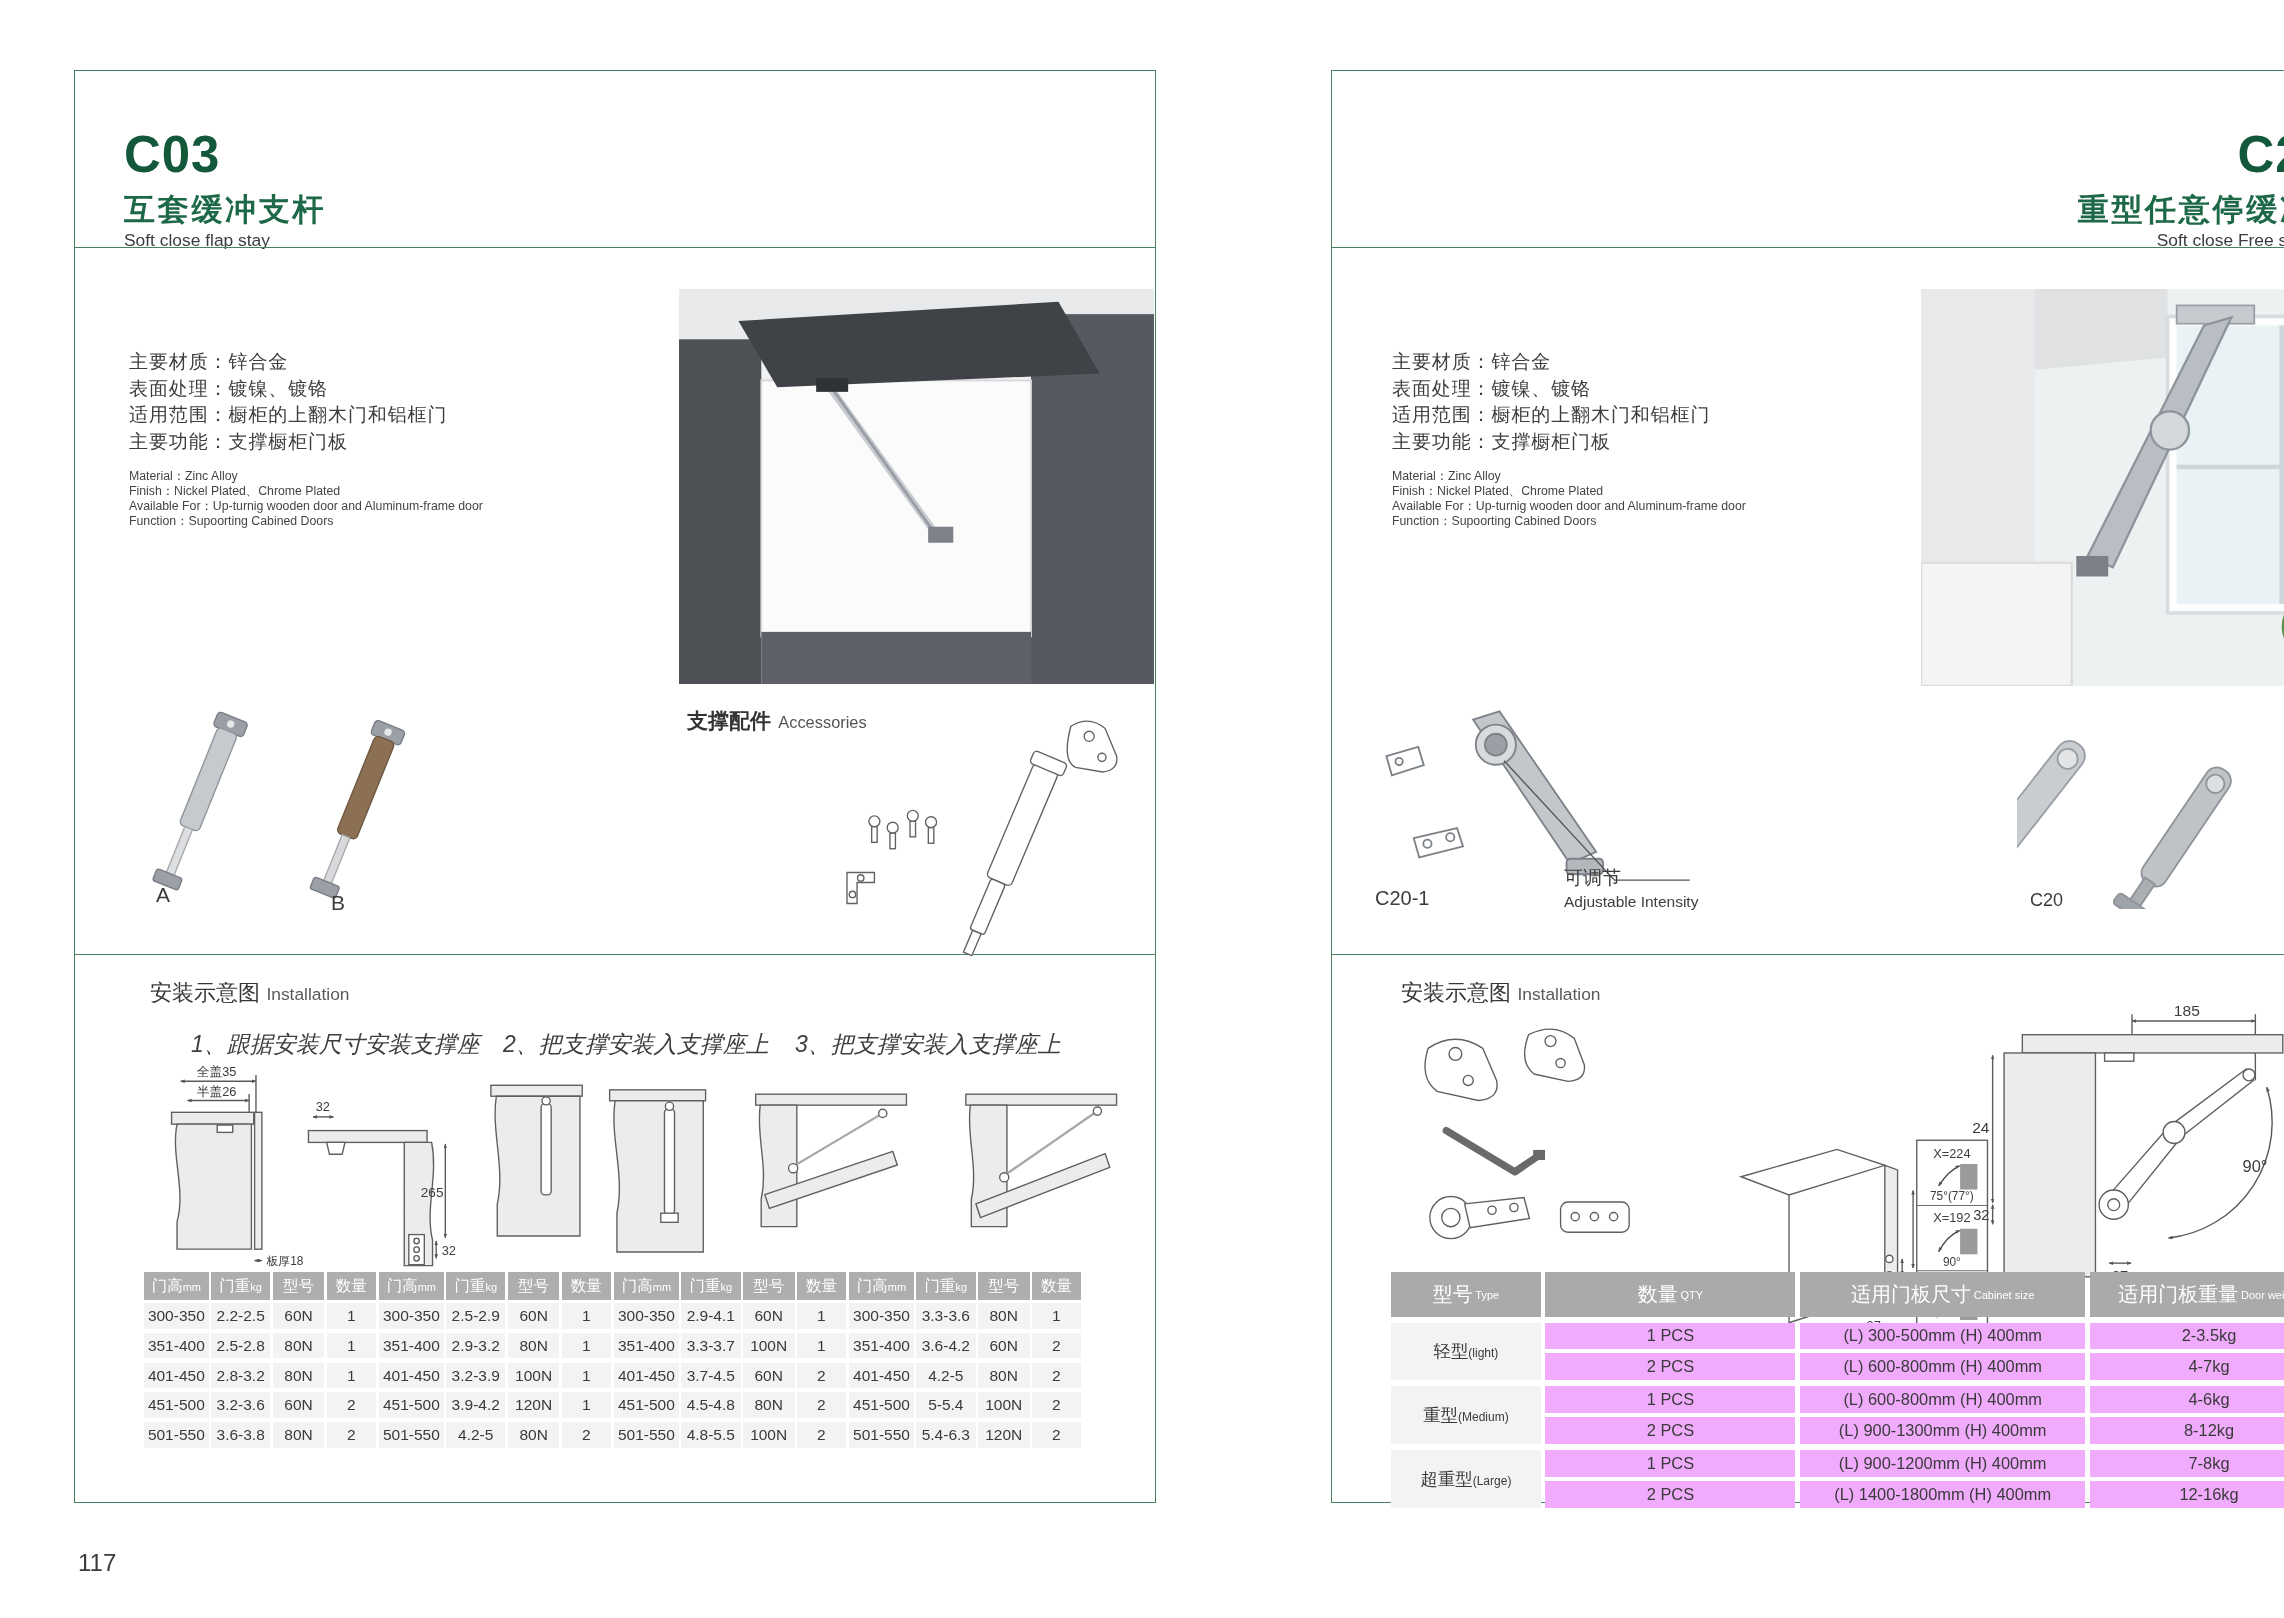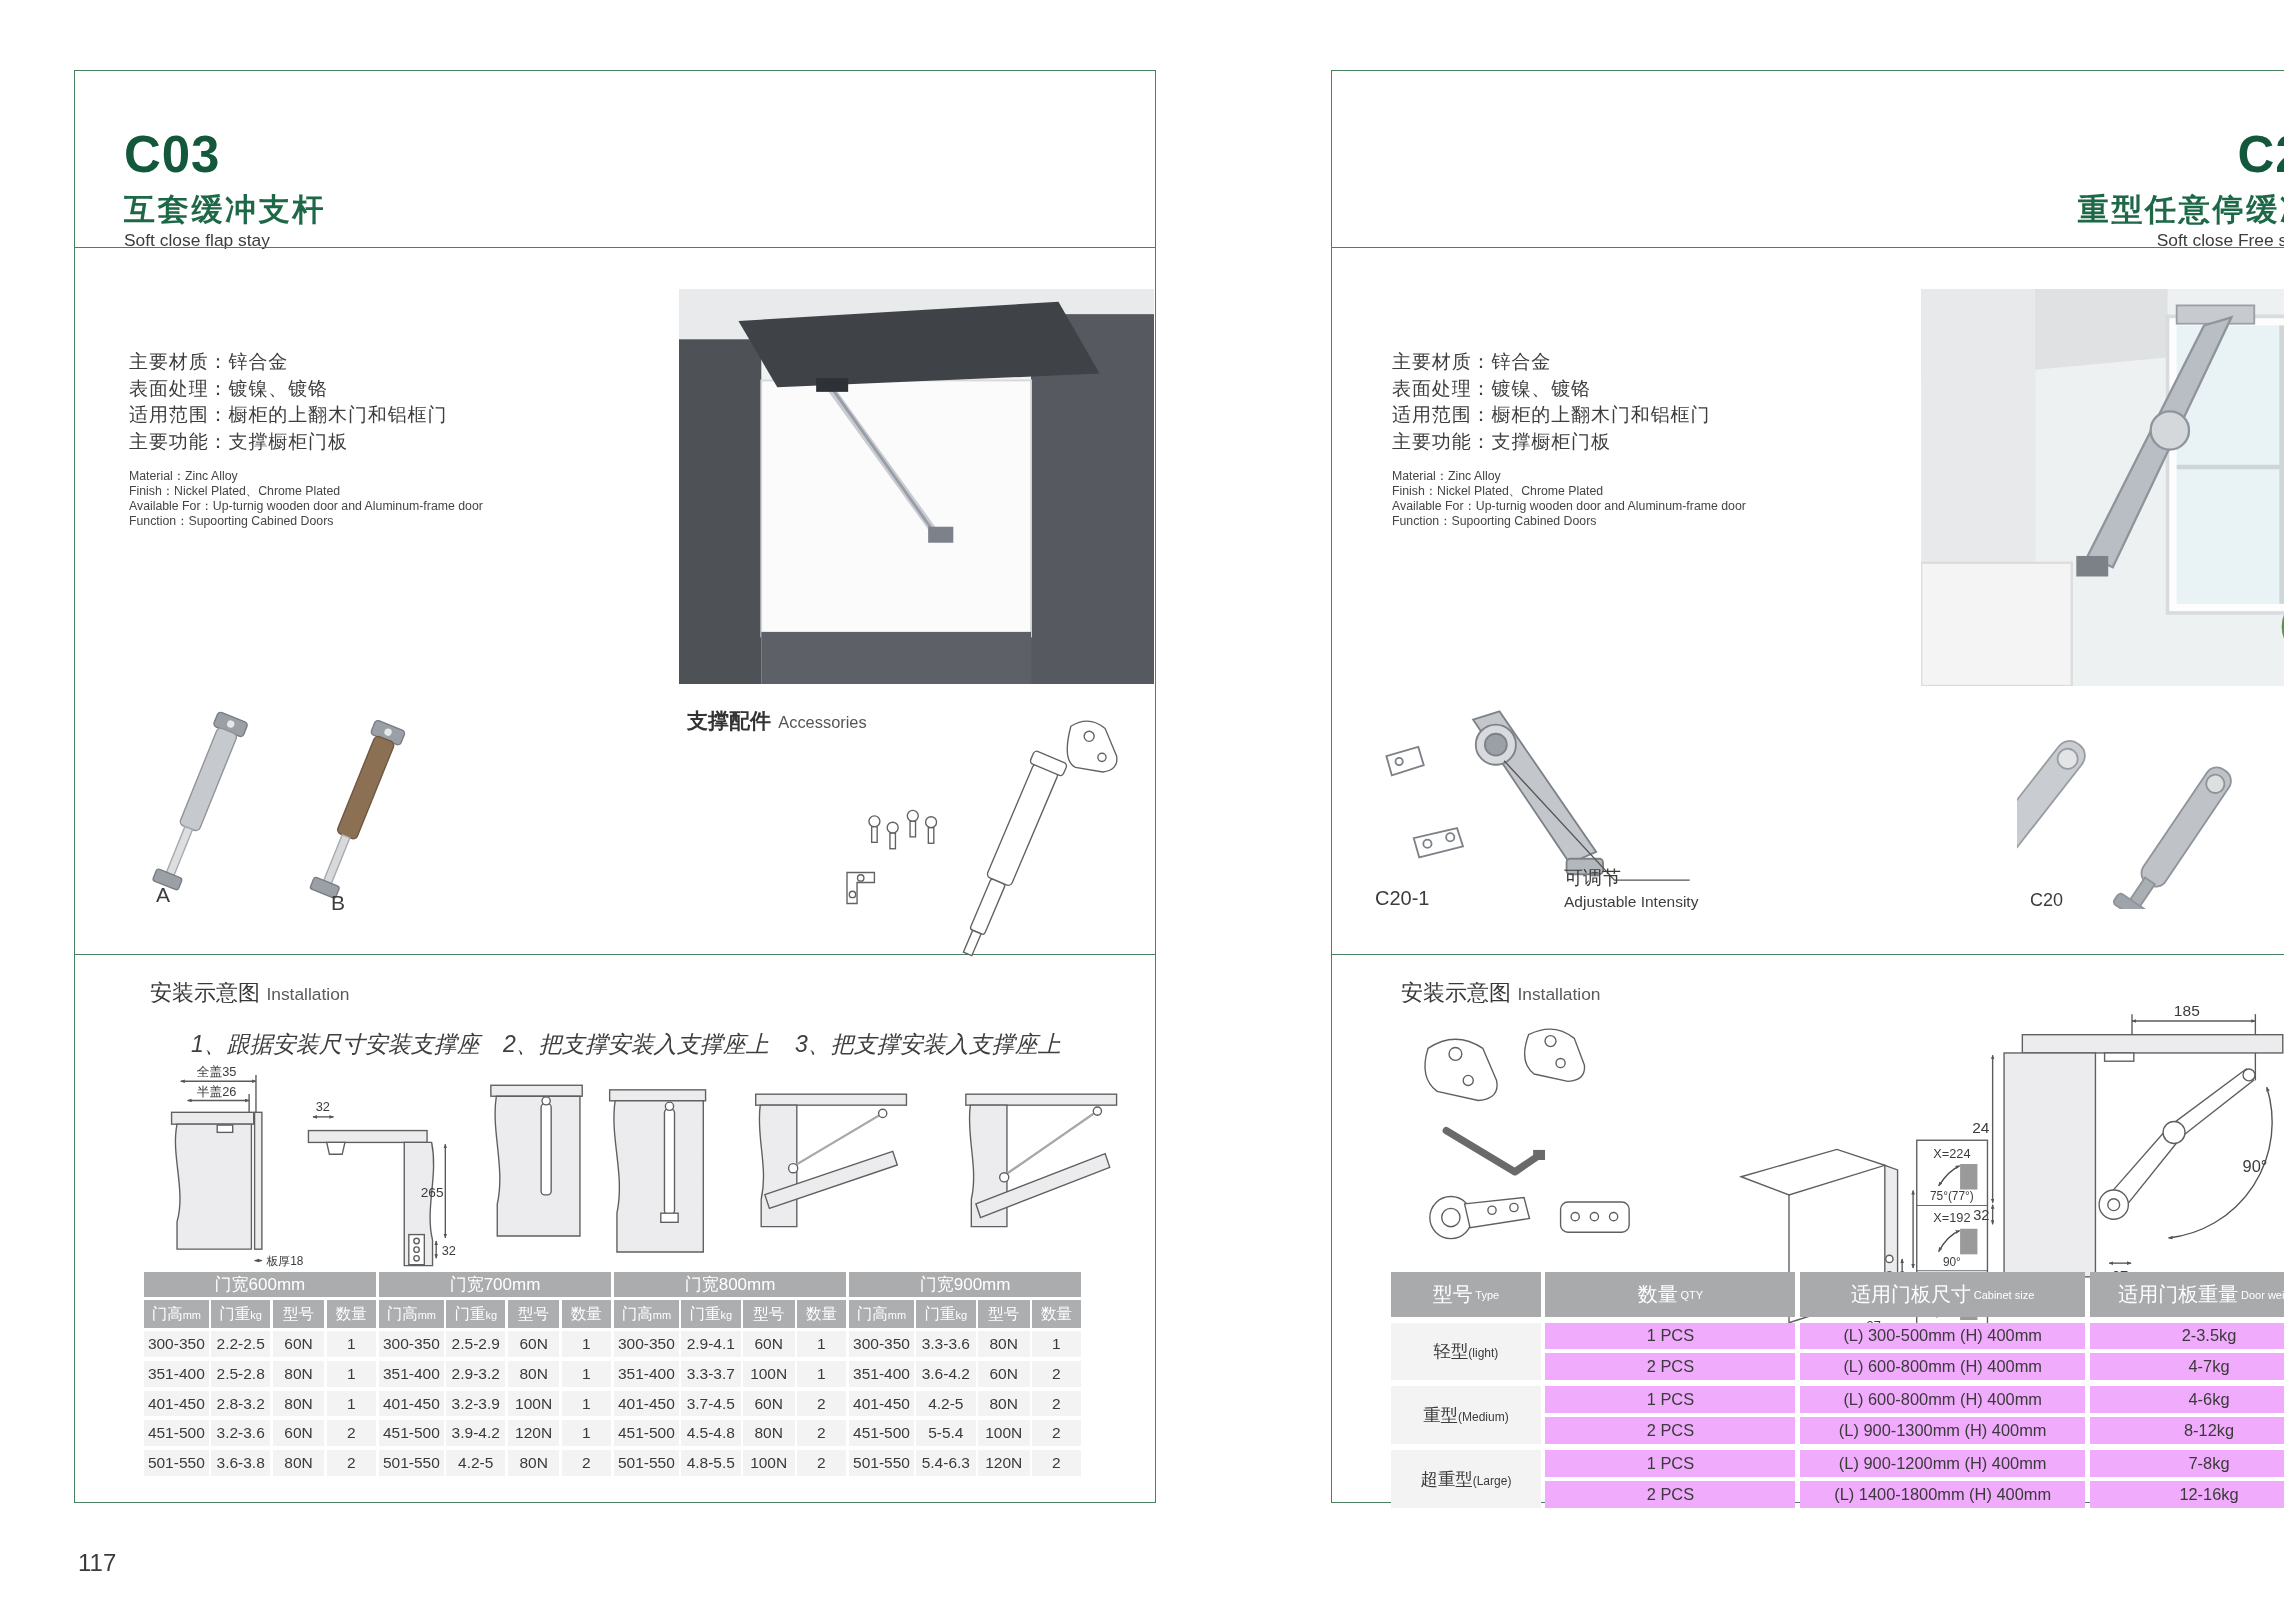--- a/index.html
+++ b/index.html
@@ -220,26 +220,20 @@
         <path class="pnl" d="M40,94 C30,160 58,230 42,300 L42,360 L120,360 L120,94 z" fill="#f7f7f8"></path>
         <line class="oln" x1="112" y1="250" x2="320" y2="105" stroke-width="14" fill="none"></line>
         <line x1="114" y1="248" x2="318" y2="107" stroke="#aaa" stroke-width="5"></line>
         <polygon class="pnl" points="52,310 335,200 345,230 62,340" fill="#f0f0f1"></polygon>
         <circle class="oln" cx="114" cy="252" r="10"></circle>
           <circle class="oln" cx="318" cy="107" r="9"></circle>
       </g>
     </svg>
 
     <div class="sel-table">
-      <div class="sel-groups" id="selGroups">
-          <div class="sel-group-cell">门宽600mm</div>
-          <div class="sel-group-cell">门宽700mm</div>
-          <div class="sel-group-cell">门宽800mm</div>
-          <div class="sel-group-cell">门宽900mm</div>
-        </div>
       <div class="sel-subs" id="selSubs">
           <div class="sub-grid">
             <div class="sub-cell"><span>门高</span><span class="unit">mm</span></div>
             <div class="sub-cell"><span>门重</span><span class="unit">kg</span></div>
             <div class="sub-cell"><span>型号</span></div>
             <div class="sub-cell"><span>数量</span></div>
           </div>
           <div class="sub-grid">
             <div class="sub-cell"><span>门高</span><span class="unit">mm</span></div>
             <div class="sub-cell"><span>门重</span><span class="unit">kg</span></div>

